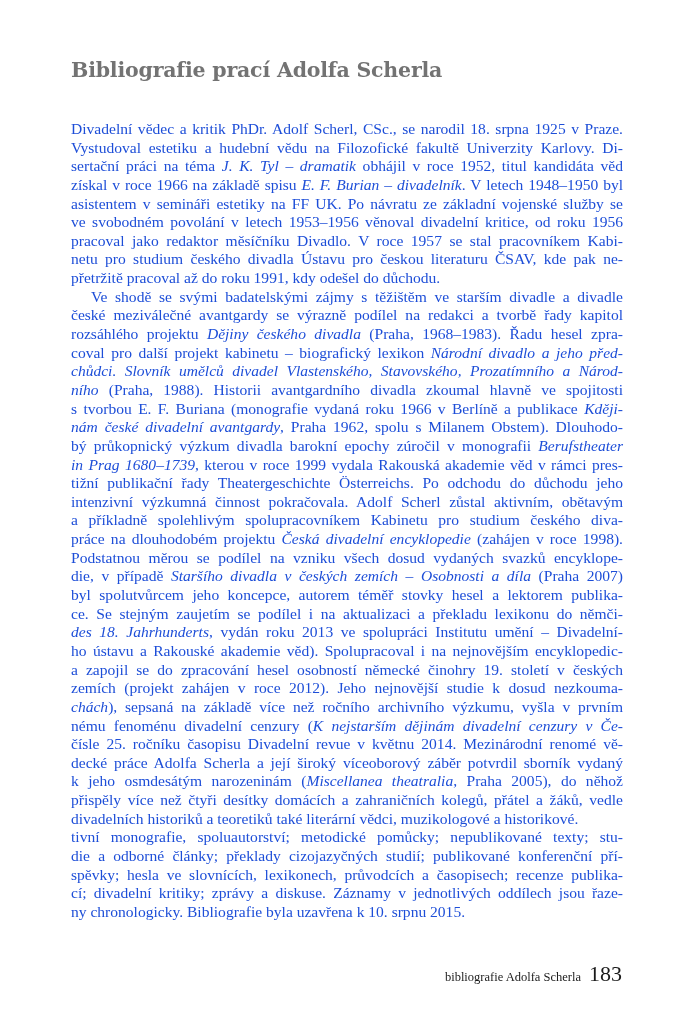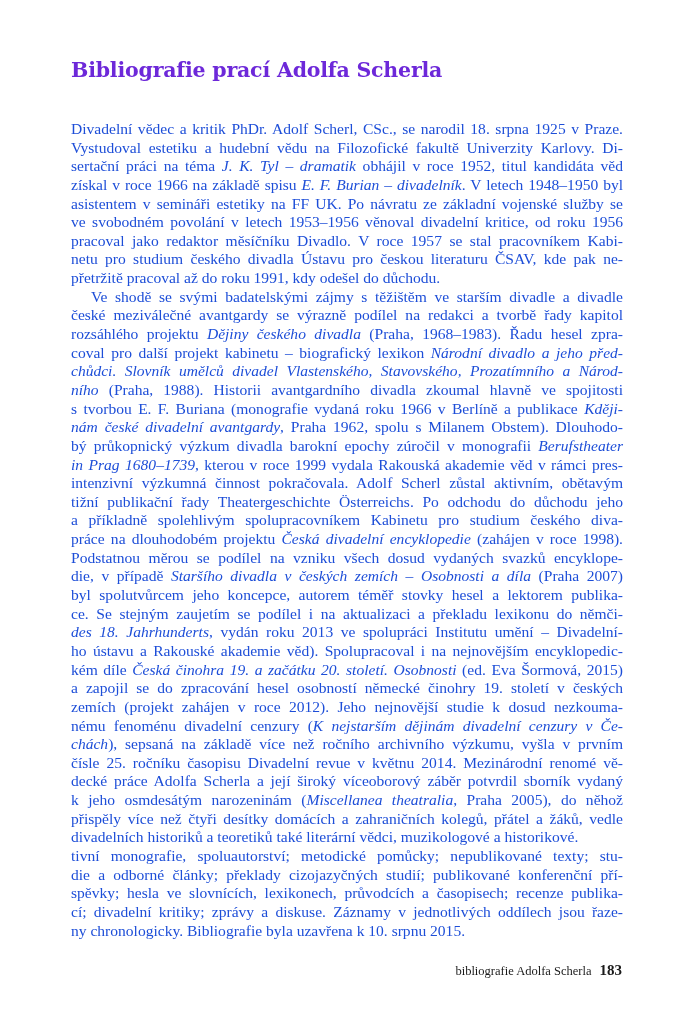--- a/index.html
+++ b/index.html
@@ -1,41 +1,41 @@
 <!DOCTYPE html>
 <html><head>
   <meta charset="utf-8">
   <style>
     html, body { margin: 0; padding: 0; background: #ffffff; }
     body { width: 690px; height: 1024px; position: relative; overflow: hidden; }
     .page { position: absolute; left: 0; top: 0; width: 690px; height: 1024px; background: #ffffff; color: #1a1a1a; }
     .title {
       position: absolute; left: 71px; top: 58px;
       font-family: "DejaVu Serif", "Liberation Serif", serif;
-      font-weight: bold; font-size: 20.5px; letter-spacing: -0.2px; color: #6d28d9;
+      font-weight: bold; font-size: 20.5px; letter-spacing: -0.2px; color: #737373;
       margin: 0;
     }
     .body-text {
       position: absolute; left: 71px; top: 120px; width: 552px;
       font-family: "Liberation Serif", "DejaVu Serif", serif;
       font-size: 15.55px; line-height: 18.65px; color: #1d4ed8;
     }
     .line {
       display: block; height: 18.65px; white-space: nowrap;
       text-align: justify; text-align-last: justify;
     }
     .line.last { text-align-last: left; }
     .line.indent { padding-left: 20px; }
     .line i { font-style: italic; }
     .footer {
       position: absolute; left: 0; top: 961px; width: 622px; text-align: right;
       font-family: "Liberation Serif", "DejaVu Serif", serif; color: #1a1a1a;
     }
     .running-head { font-size: 12.5px; vertical-align: baseline; margin-right: 4px; }
-    .page-number { font-size: 15px; vertical-align: baseline; font-weight: bold; }
+    .page-number { font-size: 22px; vertical-align: baseline; }
   </style>
 </head>
 <body>
 
 <div class="page">
   <h1 class="title">Bibliografie prací Adolfa Scherla</h1>
 
   <div class="body-text" id="body-text">
       <div>
         <span class="line">Divadelní vědec a kritik PhDr. Adolf Scherl, CSc., se narodil 18. srpna 1925 v Praze.</span>
@@ -52,35 +52,34 @@
         <span class="line indent">Ve shodě se svými badatelskými zájmy s těžištěm ve starším divadle a divadle</span>
         <span class="line">české meziválečné avantgardy se výrazně podílel na redakci a tvorbě řady kapitol</span>
         <span class="line">rozsáhlého projektu <i>Dějiny českého divadla</i> (Praha, 1968–1983). Řadu hesel zpra-</span>
         <span class="line">coval pro další projekt kabinetu – biografický lexikon <i>Národní divadlo a jeho před-</i></span>
         <span class="line"><i>chůdci. Slovník umělců divadel Vlastenského, Stavovského, Prozatímního a Národ-</i></span>
         <span class="line"><i>ního</i> (Praha, 1988). Historii avantgardního divadla zkoumal hlavně ve spojitosti</span>
         <span class="line">s tvorbou E. F. Buriana (monografie vydaná roku 1966 v Berlíně a publikace <i>Kději-</i></span>
         <span class="line"><i>nám české divadelní avantgardy</i>, Praha 1962, spolu s Milanem Obstem). Dlouhodo-</span>
         <span class="line">bý průkopnický výzkum divadla barokní epochy zúročil v monografii <i>Berufstheater</i></span>
         <span class="line"><i>in Prag 1680–1739</i>, kterou v roce 1999 vydala Rakouská akademie věd v rámci pres-</span>
+        <span class="line">tižní publikační řady Theatergeschichte Österreichs. Po odchodu do důchodu jeho</span>
         <span class="line">intenzivní výzkumná činnost pokračovala. Adolf Scherl zůstal aktivním, obětavým</span>
-        <span class="line">tižní publikační řady Theatergeschichte Österreichs. Po odchodu do důchodu jeho</span>
         <span class="line">a příkladně spolehlivým spolupracovníkem Kabinetu pro studium českého diva-</span>
         <span class="line">práce na dlouhodobém projektu <i>Česká divadelní encyklopedie</i> (zahájen v roce 1998).</span>
         <span class="line">Podstatnou měrou se podílel na vzniku všech dosud vydaných svazků encyklope-</span>
         <span class="line">die, v případě <i>Staršího divadla v českých zemích – Osobnosti a díla</i> (Praha 2007)</span>
         <span class="line">byl spolutvůrcem jeho koncepce, autorem téměř stovky hesel a lektorem publika-</span>
         <span class="line">ce. Se stejným zaujetím se podílel i na aktualizaci a překladu lexikonu do němči-</span>
         <span class="line"><i>des 18. Jahrhunderts</i>, vydán roku 2013 ve spolupráci Institutu umění – Divadelní-</span>
         <span class="line">ho ústavu a Rakouské akademie věd). Spolupracoval i na nejnovějším encyklopedic-</span>
-        <span class="line">kém díle <i>Česká činohra 19. a začátku 20. století. Osobnosti</i> (ed. Eva Šormová, 2015)</span>
         <span class="line">a zapojil se do zpracování hesel osobností německé činohry 19. století v českých</span>
         <span class="line">zemích (projekt zahájen v roce 2012). Jeho nejnovější studie k dosud nezkouma-</span>
+        <span class="line"><i>chách</i>), sepsaná na základě více než ročního archivního výzkumu, vyšla v prvním</span>
         <span class="line">nému fenoménu divadelní cenzury (<i>K nejstarším dějinám divadelní cenzury v Če-</i></span>
-        <span class="line"><i>chách</i>), sepsaná na základě více než ročního archivního výzkumu, vyšla v prvním</span>
         <span class="line">čísle 25. ročníku časopisu Divadelní revue v květnu 2014. Mezinárodní renomé vě-</span>
         <span class="line">decké práce Adolfa Scherla a její široký víceoborový záběr potvrdil sborník vydaný</span>
         <span class="line">k jeho osmdesátým narozeninám (<i>Miscellanea theatralia</i>, Praha 2005), do něhož</span>
         <span class="line">přispěly více než čtyři desítky domácích a zahraničních kolegů, přátel a žáků, vedle</span>
         <span class="line last">divadelních historiků a teoretiků také literární vědci, muzikologové a historikové.</span>
       </div>
       <div>
         <span class="line">tivní monografie, spoluautorství; metodické pomůcky; nepublikované texty; stu-</span>
         <span class="line">die a odborné články; překlady cizojazyčných studií; publikované konferenční pří-</span>
         <span class="line">spěvky; hesla ve slovnících, lexikonech, průvodcích a časopisech; recenze publika-</span>

